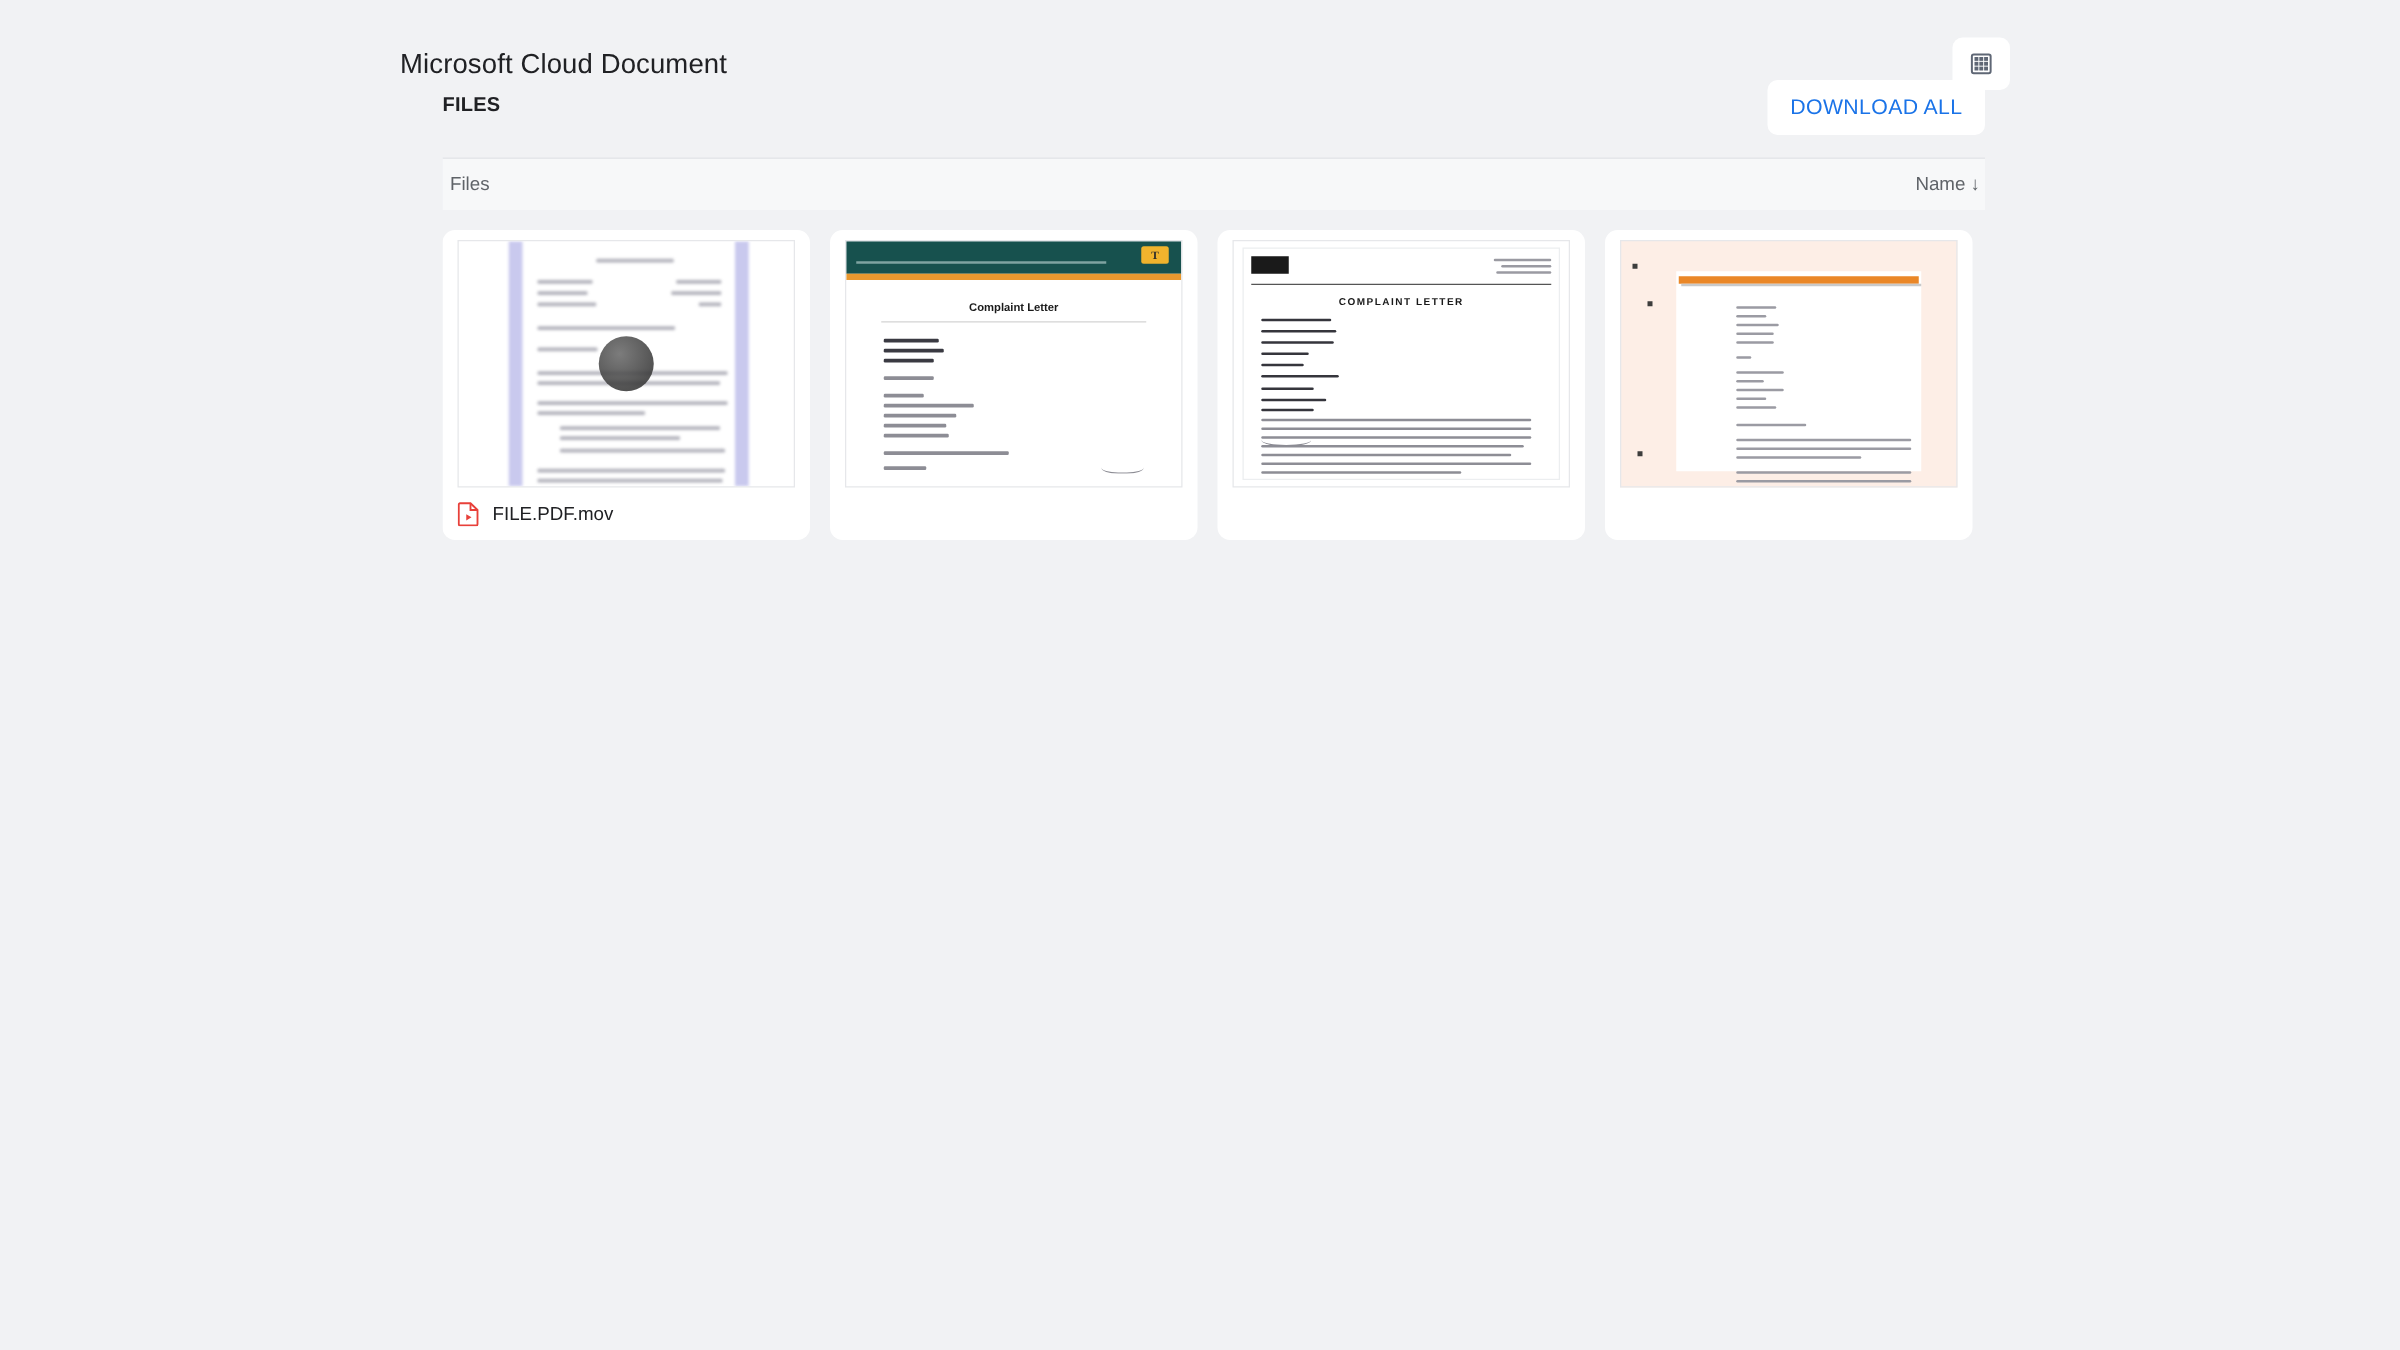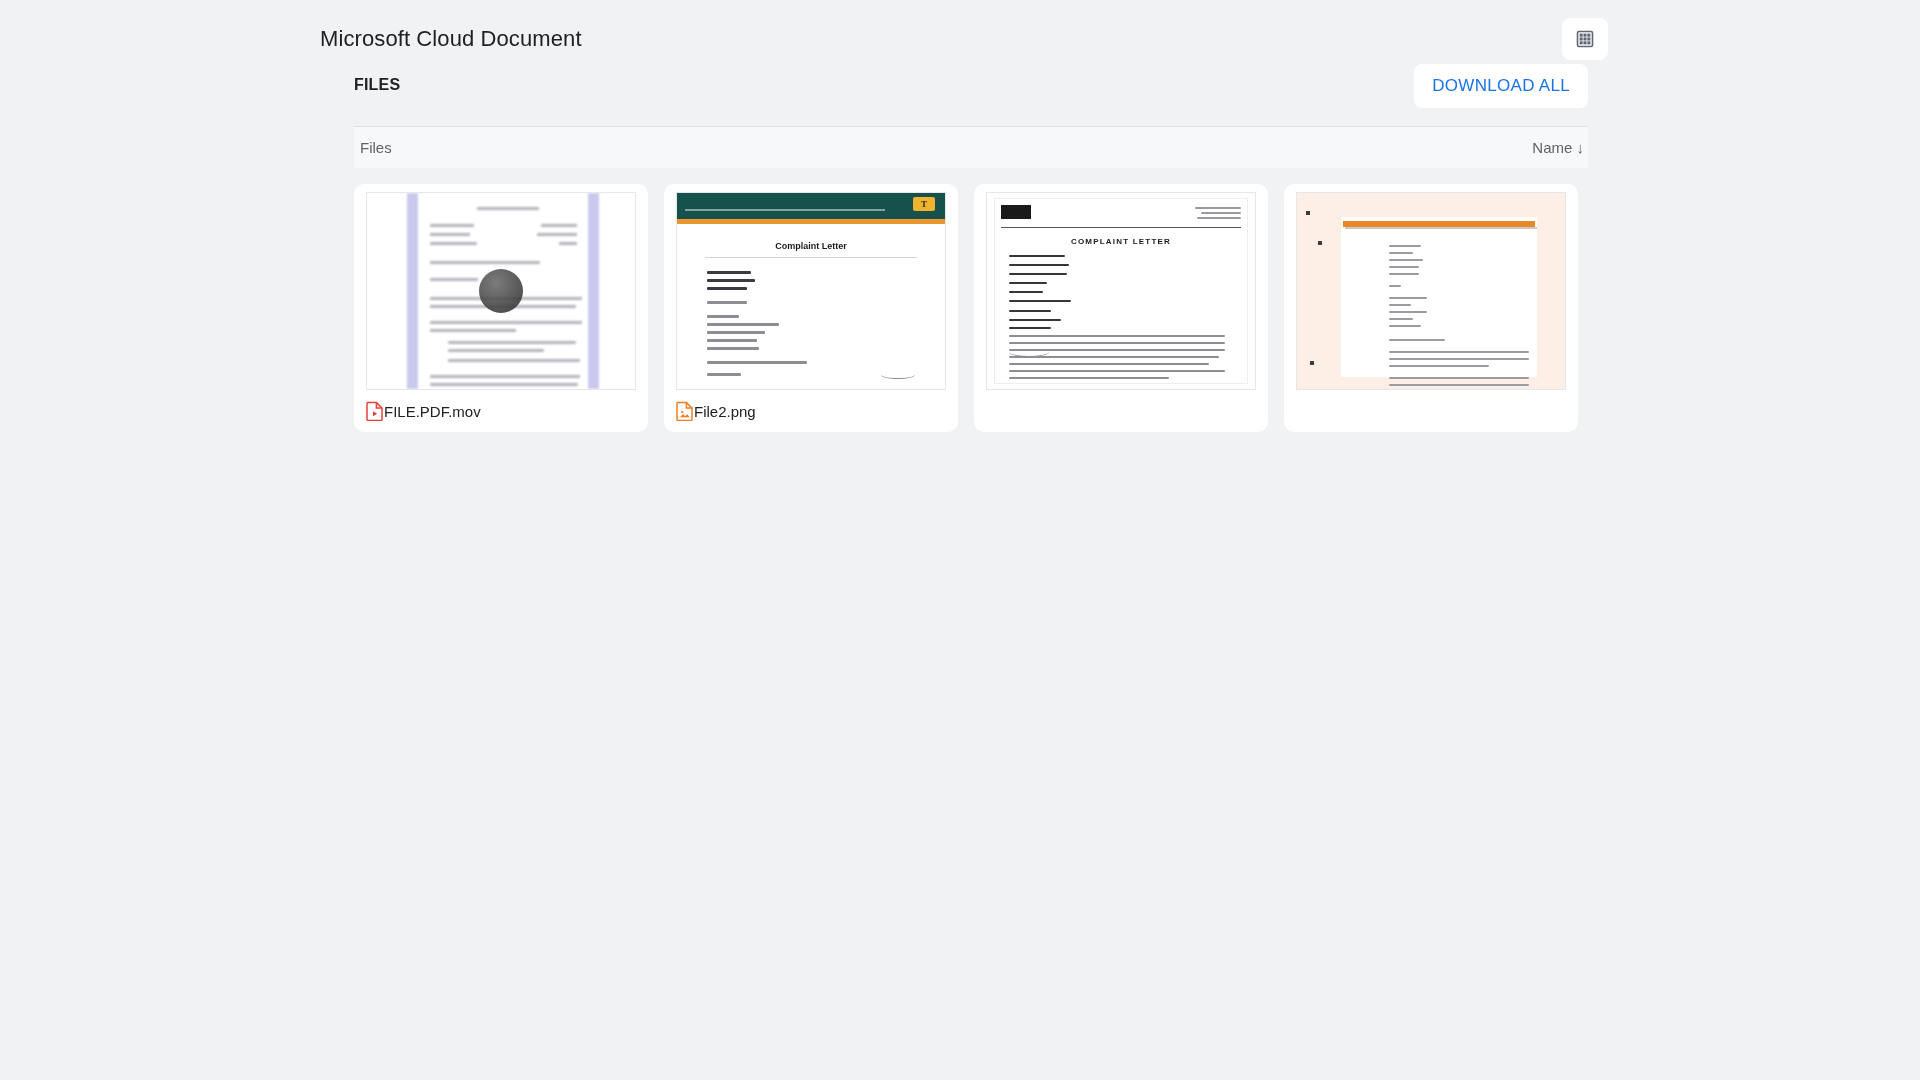--- a/index.html
+++ b/index.html
@@ -6,21 +6,21 @@
   html, body {
     width: 1920px; height: 1080px;
     background: #f1f2f4;
     font-family: "Liberation Sans", sans-serif;
     overflow: hidden;
   }
   .page { position: relative; width: 1920px; height: 1080px; }
 
   
   .topbar {
-    position: absolute; left: 0; top: 4px; width: 1648px; height: 70px;
+    position: absolute; left: 0; top: 16px; width: 1648px; height: 70px;
   }
   .app-title {
     position: absolute; left: 320px; top: 22px;
     font-size: 22px; color: #202124; letter-spacing: .1px;
     white-space: nowrap;
   }
   .grid-btn {
     position: absolute; left: 1562px; top: 14px;
     width: 46px; height: 42px; border-radius: 8px;
     background: #ffffff; border: none; cursor: pointer;
@@ -88,21 +88,21 @@
   }
   .thumb {
     position: relative;
     width: 270px; height: 198px;
     background: #ffffff;
     border: 1px solid #e6e7ea;
     overflow: hidden;
   }
   .card-foot {
     height: 42px; display: flex; align-items: center;
-    padding: 0 8px 0 12px;  text-align: center;
+    padding: 0 8px 0 12px; gap: 10px; text-align: center;
   }
   .file-name {
     font-size: 15px; color: #202124;
     white-space: nowrap; overflow: hidden; text-overflow: ellipsis;
   }
   .ficon { width: 18px; height: 20px; flex: 0 0 auto; display:block; }
 
   
   .t1 { background:#ffffff; }
   .t1 .bar-l, .t1 .bar-r {
@@ -267,31 +267,20 @@
             <div class="ln" style="left:30px;top:122px;width:32px;"></div>
             <div class="ln" style="left:30px;top:130px;width:72px;"></div>
             <div class="ln" style="left:30px;top:138px;width:58px;"></div>
             <div class="ln" style="left:30px;top:146px;width:50px;"></div>
             <div class="ln" style="left:30px;top:154px;width:52px;"></div>
             <div class="ln" style="left:30px;top:168px;width:100px;"></div>
             <div class="ln" style="left:30px;top:180px;width:34px;"></div>
             <div class="sig"></div>
           </div>
         </div>
-        <div class="card-foot">
-          <span>
-            <svg class="ficon" viewBox="0 0 18 20" aria-hidden="true">
-              <path d="M2 1.6h8.4L16 7v11.4a1 1 0 0 1-1 1H2a1 1 0 0 1-1-1V2.6a1 1 0 0 1 1-1z" fill="none" stroke="#f07b22" stroke-width="1.5"></path>
-              <path d="M10.4 1.6V7H16" fill="none" stroke="#f07b22" stroke-width="1.5"></path>
-              <circle cx="6.2" cy="11.1" r="1.15" fill="#f07b22"></circle>
-              <path d="M4 16.2l3-3.1 2.2 2.2 2-2 2.4 2.9z" fill="#f07b22"></path>
-            </svg>
-          </span>
-          <span class="file-name">File2.png</span>
-        </div>
       </div>
 
       <div class="card">
         <div class="thumb-wrap">
           <div class="thumb t3">
             <div class="page3"></div>
             <div class="logo"></div>
             <div class="ctc" style="top:14px;width:46px;"></div>
             <div class="ctc" style="top:19px;width:40px;"></div>
             <div class="ctc" style="top:24px;width:44px;"></div>

